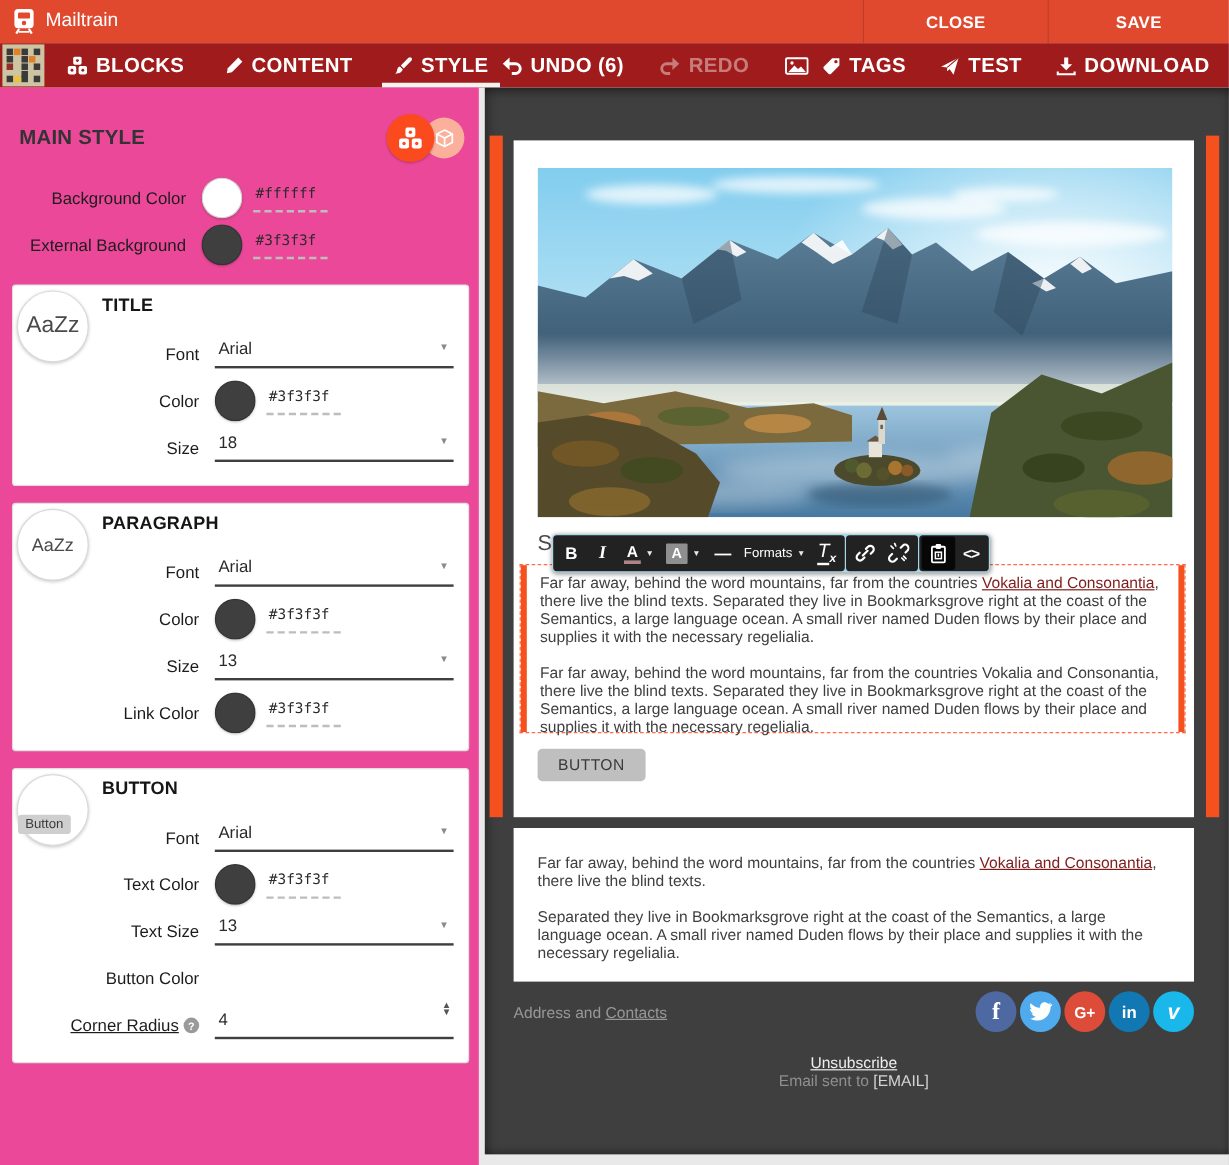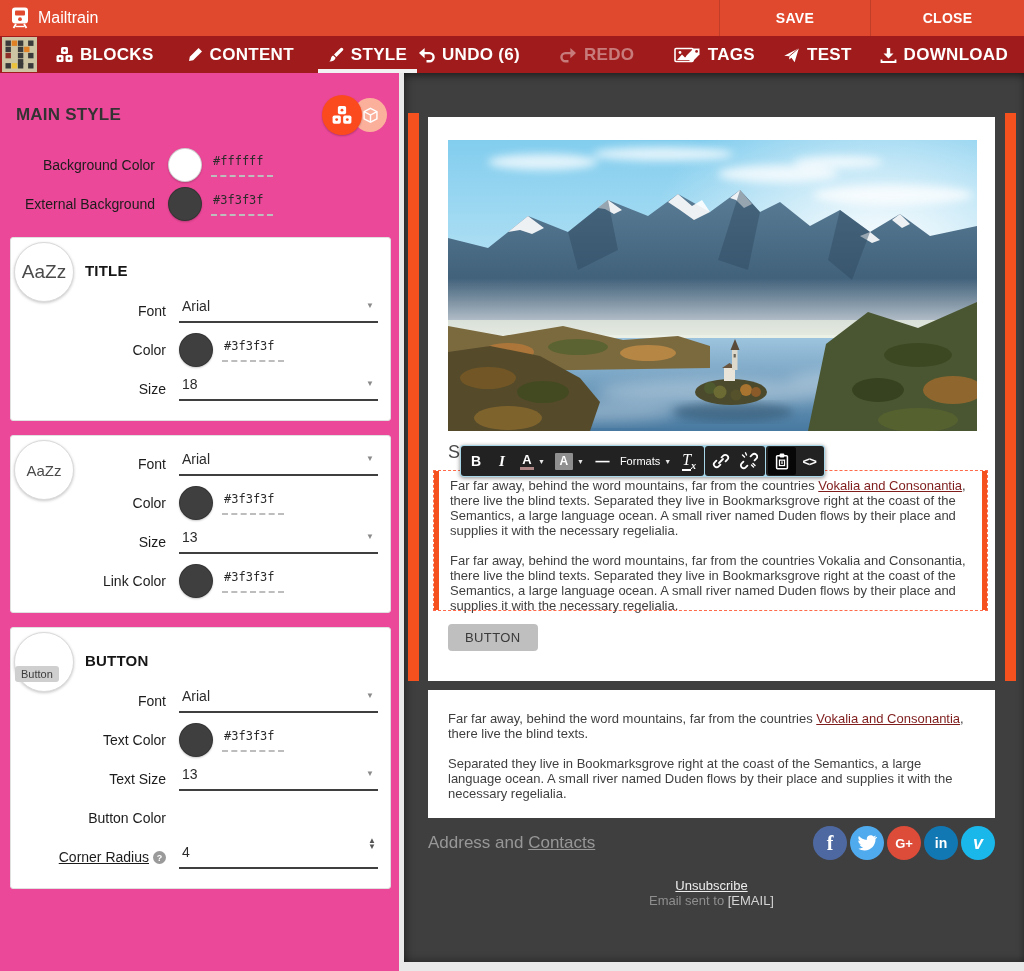--- a/index.html
+++ b/index.html
@@ -16,21 +16,21 @@
     font-weight:700;font-size:14px;letter-spacing:.3px;border-left:1px solid rgba(0,0,0,.14);cursor:pointer}
 
   
   #navbar{position:absolute;left:0;top:36px;width:1024px;height:37px;background:#a01b1b;color:#fff}
   #mosaic{position:absolute;left:2px;top:1px;width:35px;height:35px;background:#cdc4a3;
     display:flex;align-items:center;justify-content:center}
   .nav-item{display:flex;align-items:center;gap:7px;height:37px;padding:0 10px;
     font-weight:700;font-size:17px;letter-spacing:.3px;cursor:pointer;white-space:nowrap}
   .nav-item.active{box-shadow:inset 0 -4px 0 #f2f2f2}
   #nav-left{position:absolute;left:46px;top:0;display:flex;gap:14px}
-  #nav-mid{position:absolute;left:408px;top:0;display:flex;gap:20px;align-items:center}
+  #nav-mid{position:absolute;left:408px;top:0;display:flex;gap:10px;align-items:center}
   #nav-right{position:absolute;right:6px;top:0;display:flex;gap:8px}
   .faded{opacity:.42}
 
   
   #panel{position:absolute;left:0;top:73px;width:399px;height:898px;background:#ec4899;overflow:hidden}
   #panel-head{display:flex;align-items:center;padding:22px 12px 0 16px}
   #panel-head h2{flex:1;font-size:17px;color:#333;letter-spacing:.2px}
   .toggle{width:40px;height:40px;border-radius:50%;display:flex;align-items:center;justify-content:center;
     cursor:pointer;box-shadow:0 1px 2px rgba(0,0,0,.25)}
   .toggle.on{background:#fc4a1f;z-index:2}
@@ -53,21 +53,21 @@
 
   .card{position:relative;background:#fff;border:1px solid #e0e0e0;border-radius:3px;
     margin:14px 8px 0 10px;padding:8px 0 12px}
   .badge{position:absolute;left:3px;top:4px;width:60px;height:60px;border-radius:50%;background:#fff;
     border:1px solid #dadada;box-shadow:0 1px 3px rgba(0,0,0,.22);
     display:flex;align-items:center;justify-content:center}
   .badge .aazz-lg{font-size:19px;color:#4a4a4a}
   .badge .aazz-sm{font-size:15px;color:#4a4a4a}
   .badge .pill{position:absolute;left:0;bottom:9px;background:#cfcfcf;border-radius:3px;
     padding:2px 6px;font-size:11px;color:#3c3c3c}
-  .card h3{margin:16px 0 12px 74px;font-size:15px;color:#161616;letter-spacing:.2px}
+  .card h3{margin:0 0 12px 74px;font-size:15px;color:#161616;letter-spacing:.2px}
   .cr-lab{text-decoration:underline;color:#1c1c1c}
   .help{display:inline-flex;width:13px;height:13px;border-radius:50%;background:#9a9a9a;color:#fff;
     font-size:9px;font-weight:700;align-items:center;justify-content:center;margin-left:4px;vertical-align:1px}
 
   
   #preview{position:absolute;left:404px;top:73px;width:620px;height:889px;background:#3f3f3f;
     box-shadow:inset 0 7px 9px -5px rgba(0,0,0,.55),inset 7px 0 9px -5px rgba(0,0,0,.35),inset -4px -6px 8px -5px rgba(0,0,0,.35)}
   .obar{position:absolute;top:40px;width:11px;height:568px;background:#f4511e;cursor:pointer}
   #email{position:absolute;left:24px;top:44px;width:567px;height:564px;background:#fff}
   #heroimg{position:absolute;left:20px;top:23px;width:529px;height:291px;cursor:pointer}
@@ -92,29 +92,29 @@
   .tb .bold{font-weight:700;font-size:14px}
   .tb .ital{font-family:"Liberation Serif",serif;font-style:italic;font-size:15px;font-weight:700}
   .fore{display:flex;flex-direction:column;align-items:center;line-height:1}
   .fore .a{font-weight:700;font-size:13px}
   .fore .bar{width:14px;height:3px;background:#ad8585;margin-top:1px}
   .back{width:18px;height:17px;background:#8f8f8f;display:flex;align-items:center;justify-content:center;
     font-weight:700;font-size:12px;border-radius:1px}
   .tcaret{font-size:7px;color:#e8e8e8;margin-left:4px}
   .hrg{font-weight:700;font-size:14px;letter-spacing:-1px}
   .fmt{font-size:11px}
-  .tx{font-family:Liberation Serif, serif;font-style:italic}
+  .tx{font-family:Liberation Sans, sans-serif;font-style:italic}
   .tx .t{font-size:16px;border-bottom:2px solid #fff;padding-bottom:1px}
   .tx .x{font-size:10px;vertical-align:-4px;font-weight:700}
   .codeg{font-weight:700;font-size:13px;letter-spacing:-1px}
 
   #block2{position:absolute;left:24px;top:617px;width:567px;height:128px;background:#fff;padding:21px 20px 0}
   #footer-row{position:absolute;left:24px;top:750px;width:567px;height:40px;
     display:flex;align-items:center;justify-content:space-between}
-  .addr{font-size:17px;color:#979797}
+  .addr{font-size:13px;color:#979797}
   .addr a{color:#979797;text-decoration:underline;cursor:pointer}
   #social{display:flex;gap:3px}
   .soc{width:34px;height:34px;border-radius:50%;color:#fff;display:flex;align-items:center;
     justify-content:center;cursor:pointer}
   .soc.fb{background:#4e69a2;font-family:"Liberation Serif",serif;font-weight:700;font-size:20px}
   .soc.tw{background:#50abee}
   .soc.gp{background:#dd4b39;font-weight:700;font-size:13px}
   .soc.li{background:#1178b3;font-weight:700;font-size:14px}
   .soc.vi{background:#1ab7ea;font-weight:700;font-style:italic;font-size:18px}
   #sent{position:absolute;left:24px;top:820px;width:567px;text-align:center;font-size:13px;color:#8f8f8f}
@@ -134,22 +134,22 @@
         <rect x="4" y="1.5" width="16" height="16" rx="3" fill="#fff"></rect>
         <rect x="7" y="4.5" width="10" height="5" rx="1" fill="#e0492e"></rect>
         <circle cx="12" cy="13.2" r="1.9" fill="#e0492e"></circle>
         <path d="M8 18 L5.5 22 M16 18 L18.5 22" stroke="#fff" stroke-width="1.8"></path>
         <path d="M7.5 20.5 h9" stroke="#fff" stroke-width="1.4"></path>
       </svg>
     </span>
     <span class="ttl">Mailtrain</span>
   </div>
   <div class="spacer"></div>
+  <div class="top-btn" style="width:154px">CLOSE</div>
   <div class="top-btn">SAVE</div>
-  <div class="top-btn" style="width:154px">CLOSE</div>
 </div>
 
 <div id="navbar">
   <div id="mosaic">
     <svg width="31" height="31" viewBox="0 0 31 31">
       <rect width="31" height="31" fill="#cdc4a3"></rect>
       <g>
         <rect x="1.5" y="1.5" width="5.4" height="5.4" fill="#3a3a3a"></rect>
         <rect x="7.7" y="1.5" width="5.4" height="5.4" fill="#e08126"></rect>
         <rect x="13.9" y="1.5" width="5.4" height="5.4" fill="#3a3a3a"></rect>
@@ -332,20 +332,21 @@
           <span class="caret">▼</span>
         </div>
       </div>
     </div>
   </div>
 
   <div class="card">
     <div class="badge">
       <span class="aazz-sm">AaZz</span>
     </div>
+    <h3>PARAGRAPH</h3>
     <div class="prow">
       <span class="lab">Font</span>
       <div class="ctrl">
         <div class="sel">
           <span>Arial</span>
           <span class="caret">▼</span>
         </div>
       </div>
     </div>
     <div class="prow">

